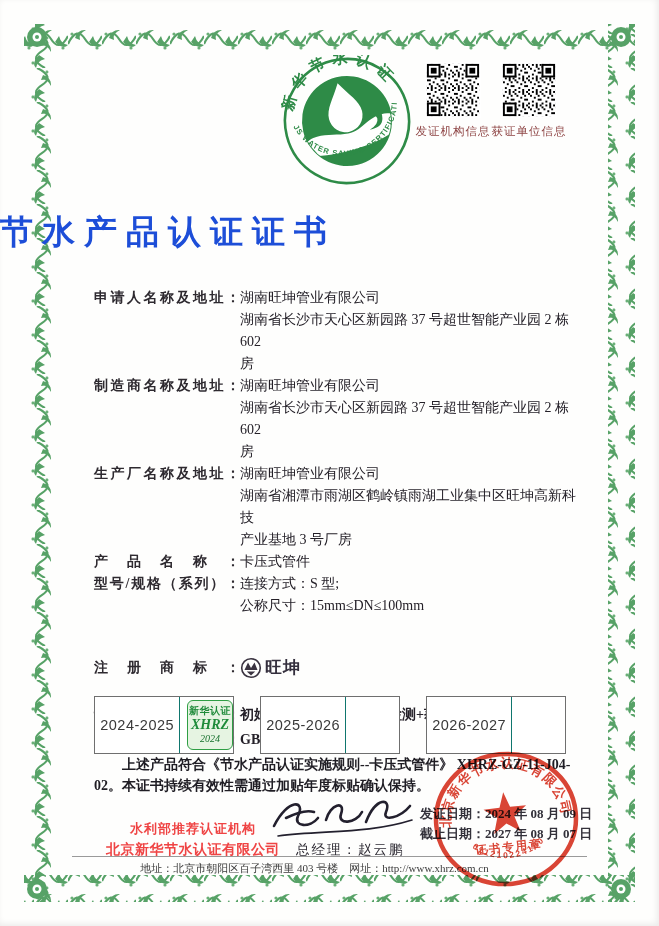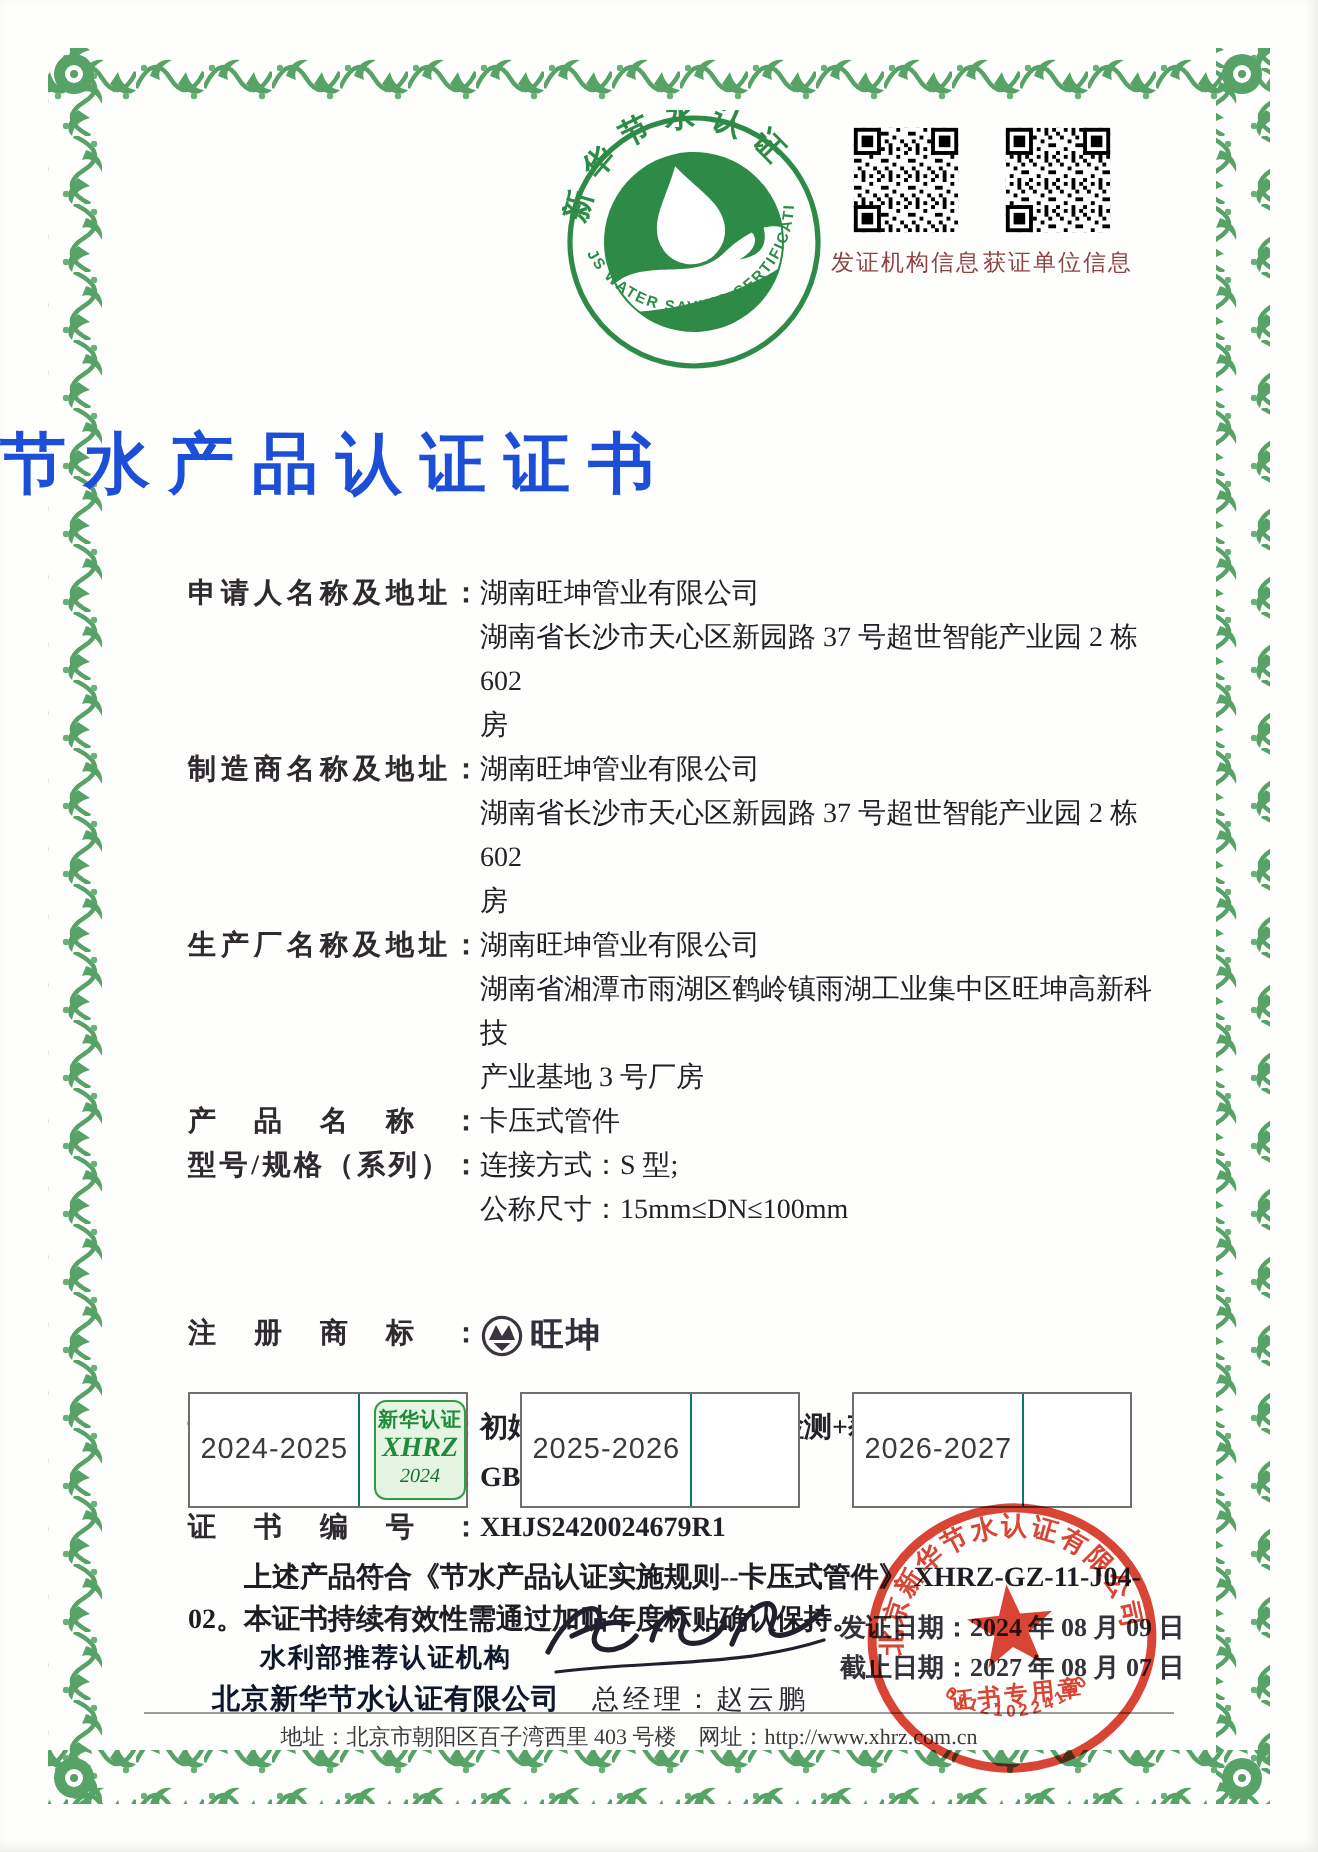--- a/index.html
+++ b/index.html
@@ -36,21 +36,21 @@
   .yb-left{flex:1.6;display:flex;align-items:center;justify-content:center;
     font-family:"Liberation Sans","DejaVu Sans",sans-serif;font-size:14.5px;color:#3a3a3a;letter-spacing:.5px;}
   .yb-right{flex:1;border-left:1px solid #0f766e;display:flex;align-items:center;justify-content:flex-end;}
   .sticker{width:44px;height:48px;border:1.5px solid #2f9e44;border-radius:6px;background:#e6f4e2;
     display:flex;flex-direction:column;align-items:center;justify-content:center;line-height:1.15;}
   .stk1{font-size:10px;font-weight:bold;color:#1f8b3a;letter-spacing:.5px;}
   .stk2{font-size:14px;font-style:italic;font-weight:bold;color:#1f8b3a;font-family:"Liberation Serif",serif;}
   .stk3{font-size:10px;font-style:italic;font-weight:normal;color:#15702c;font-family:"Liberation Serif",serif;}
   .ghost{font-size:8px;color:rgba(140,160,145,.4);text-align:center;line-height:1.2;}
   
-  .authority{position:absolute;left:68px;top:820px;width:250px;text-align:center;color:#0f172a;}
+  .authority{position:absolute;left:68px;top:820px;width:250px;text-align:center;color:#ef4444;}
   .auth1{font-size:13px;font-weight:bold;letter-spacing:1px;}
   .auth2{font-size:14px;font-weight:bold;letter-spacing:.5px;margin-top:3px;}
   .signature{position:absolute;left:268px;top:788px;}
   .manager{position:absolute;left:296px;top:841px;font-size:13.5px;letter-spacing:2px;color:#2d2a33;}
   .rule{position:absolute;left:72px;right:72px;top:856px;border-top:1px solid #9a9a9a;}
   .address{position:absolute;left:0;right:30px;top:861px;text-align:center;font-size:11px;color:#3b3b3b;}
   .dates{position:absolute;left:420px;top:804px;font-size:13px;line-height:20px;color:#33313a;font-weight:600;white-space:nowrap;}
   .seal{position:absolute;left:430px;top:748px;mix-blend-mode:multiply;opacity:.9;}
 </style>
 </head>
@@ -244,24 +244,20 @@
 
     <div class="cert-rows">
       <div class="frow">
         <div class="flabel">认证模式：</div>
         <div class="fval cert-val">初始工厂检查+产品抽样检测+获证后监督</div>
       </div>
       <div class="frow">
         <div class="flabel">产品标准：</div>
         <div class="fval cert-val">GB/T 19228.1-2011</div>
       </div>
-      <div class="frow">
-        <div class="flabel">证书编号：</div>
-        <div class="fval cert-val">XHJS2420024679R1</div>
-      </div>
     </div>
 
     <div class="statement">上述产品符合《节水产品认证实施规则--卡压式管件》 XHRZ-GZ-11-J04-02。本证书持续有效性需通过加贴年度标贴确认保持。</div>
   </div>
 
   <div class="year-row">
     <div class="year-box">
       <div class="yb-left">2024-2025</div>
       <div class="yb-right">
         <div class="sticker">

